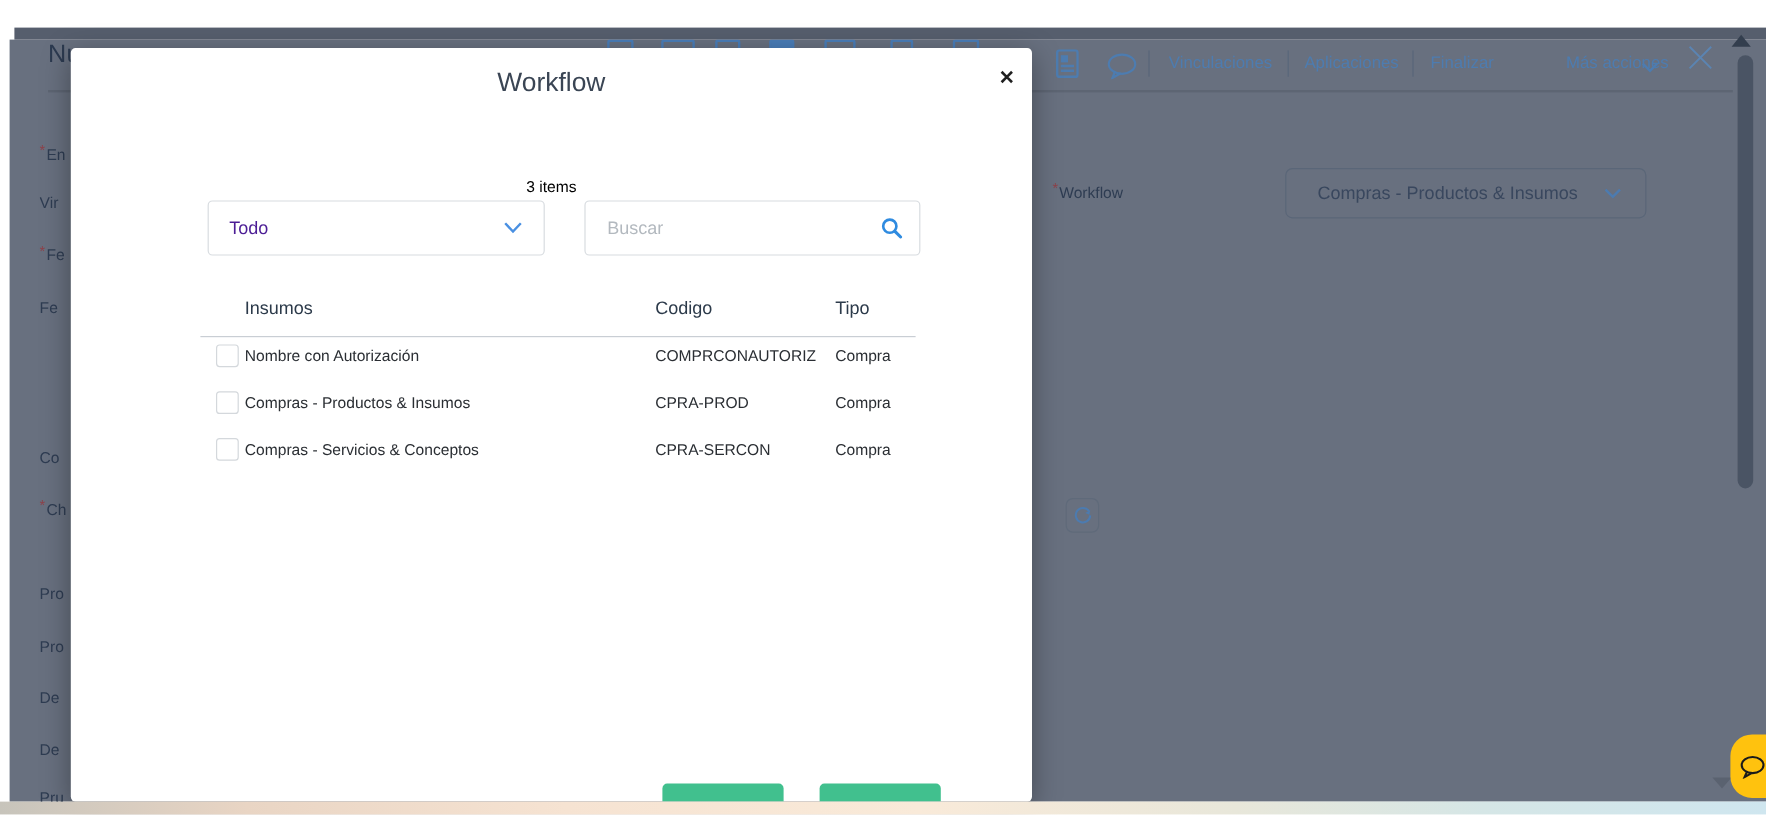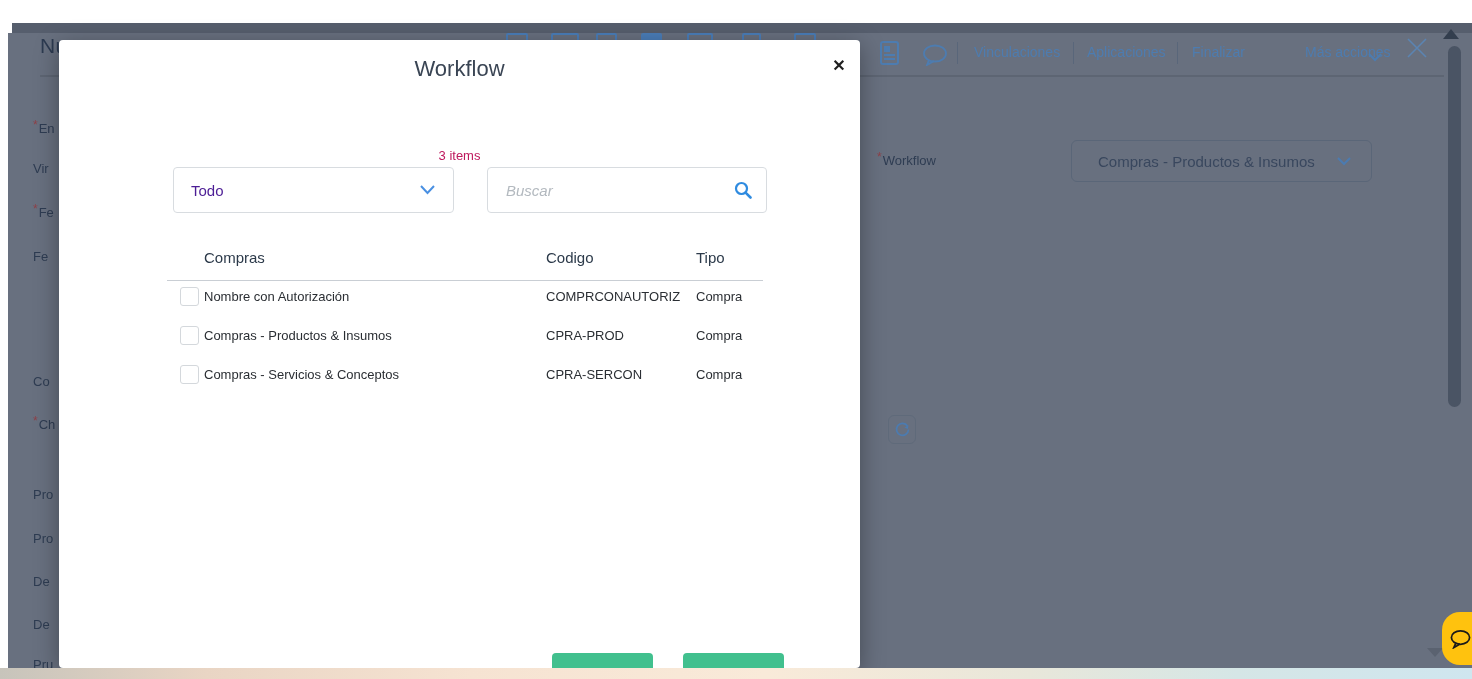--- a/index.html
+++ b/index.html
@@ -31,30 +31,30 @@
   .wf-select span{margin-left:26px;font-size:15px;color:#39475e;}
   .refresh-btn{left:888px;top:415px;width:26px;height:27px;border:1px solid #5f6a7a;border-radius:6px;
                display:flex;align-items:center;justify-content:center;cursor:pointer;}
 
   
   .modal{left:59px;top:40px;width:801px;height:628px;background:#fff;border-radius:4px;
          box-shadow:0 6px 24px rgba(0,0,0,.35);overflow:hidden;z-index:10;}
   .modal-title{left:0;top:16px;width:100%;text-align:center;font-size:22px;color:#3a4554;}
   .modal-close{left:768px;top:14px;width:24px;height:24px;font-size:16px;font-weight:bold;color:#1f1f1f;
                text-align:center;line-height:24px;cursor:pointer;}
-  .items-count{left:0;top:108px;width:100%;text-align:center;font-size:13px;color:#be185d;}
+  .items-count{left:0;top:108px;width:100%;text-align:center;font-size:13px;color:#000000;}
 
   .filter-box{left:114px;top:127px;width:281px;height:46px;border:1px solid #d8dce0;border-radius:4px;
               display:flex;align-items:center;cursor:pointer;box-sizing:border-box;}
   .filter-box span{margin-left:17px;font-size:15px;color:#4c1d95;flex:1;}
   .filter-box svg{margin-right:18px;}
   .search-box{left:428px;top:127px;width:280px;height:46px;border:1px solid #d8dce0;border-radius:4px;
               display:flex;align-items:center;box-sizing:border-box;}
   .search-box input{border:none;outline:none;flex:1;margin-left:16px;font-size:15px;color:#333;
-                    font-family:"Liberation Sans",sans-serif;background:transparent;font-style:italic;}
+                    font-family:"Liberation Sans",sans-serif;background:transparent;}
   .search-box input::placeholder{color:#b3b9bf;}
   .search-box svg{margin-right:14px;cursor:pointer;}
 
   .col-hdr{position:absolute;top:209px;font-size:15px;font-weight:500;color:#2c3a4a;}
   .tbl-divider{left:108px;top:240px;width:596px;height:1px;background:#c9ced4;}
   .tbl-row{position:absolute;left:0;width:100%;height:26px;cursor:pointer;}
   .tbl-row .cb{position:absolute;left:121px;top:1px;width:17px;height:17px;border:1px solid #d4d8dc;
                border-radius:3px;background:#fff;cursor:pointer;}
   .tbl-row .cell{position:absolute;top:3px;font-size:13px;color:#2a2e33;white-space:nowrap;}
   .c-nombre{left:145px;} .c-codigo{left:487px;} .c-tipo{left:637px;}
@@ -175,21 +175,21 @@
     </div>
 
     <div class="abs search-box">
       <input type="text" placeholder="Buscar" style="">
       <svg width="18" height="18" viewBox="0 0 18 18">
         <circle cx="7.5" cy="7.5" r="5.5" fill="none" stroke="#2f8be0" stroke-width="2.2"></circle>
         <line x1="11.8" y1="11.8" x2="16.5" y2="16.5" stroke="#2f8be0" stroke-width="2.6" stroke-linecap="round"></line>
       </svg>
     </div>
 
-    <div class="col-hdr c-nombre">Compras</div>
+    <div class="col-hdr c-nombre">Insumos</div>
     <div class="col-hdr c-codigo">Codigo</div>
     <div class="col-hdr c-tipo">Tipo</div>
     <div class="abs tbl-divider"></div>
 
     <div class="tbl-row" style="top:246px;">
       <div class="cb"></div>
       <div class="cell c-nombre">Nombre con Autorización</div>
       <div class="cell c-codigo">COMPRCONAUTORIZ</div>
       <div class="cell c-tipo">Compra</div>
     </div>

